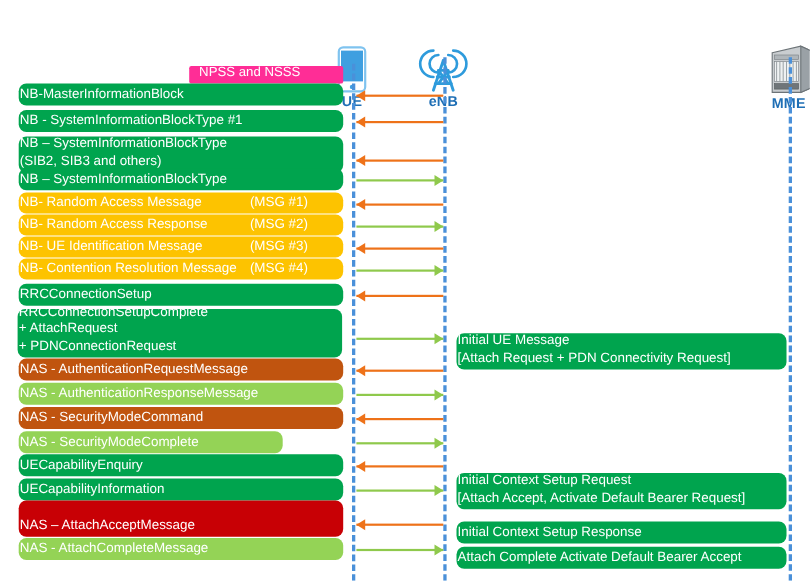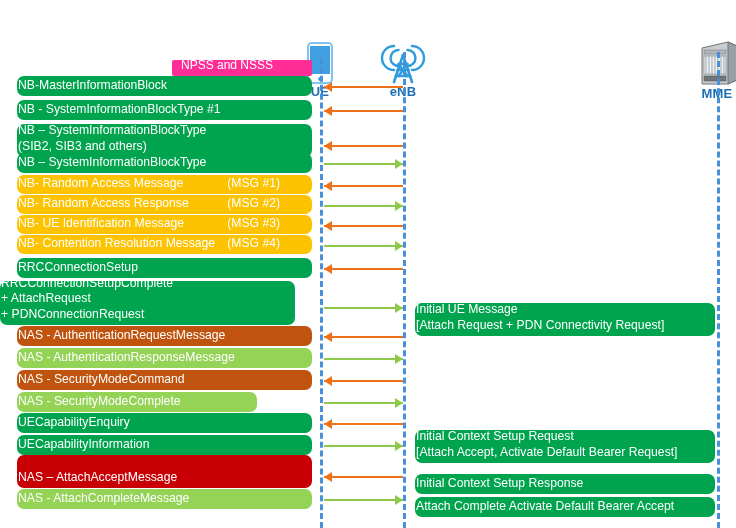--- a/index.html
+++ b/index.html
@@ -111,21 +111,21 @@
   <div id="ue-enb-layer">
       <div class="box" style="left: 17px; top: 76px; width: 295px; height: 20px; background: rgb(0, 164, 78);"><span class="row">NB-MasterInformationBlock</span></div>
       <div class="box" style="left: 17px; top: 100px; width: 295px; height: 20px; background: rgb(0, 164, 78);"><span class="row">NB - SystemInformationBlockType #1</span></div>
       <div class="box" style="left: 17px; top: 124px; width: 295px; height: 33px; background: rgb(0, 164, 78);"><span class="row">NB – SystemInformationBlockType</span><span class="row">(SIB2, SIB3 and others)</span></div>
       <div class="box" style="left: 17px; top: 153px; width: 295px; height: 20px; background: rgb(0, 164, 78);"><span class="row">NB – SystemInformationBlockType</span></div>
       <div class="box" style="left: 17px; top: 175px; width: 295px; height: 19px; background: rgb(253, 195, 0);"><span class="row">NB- Random Access Message</span><span class="right" style="right: 32px;">(MSG #1)</span></div>
       <div class="box" style="left: 17px; top: 195px; width: 295px; height: 19px; background: rgb(253, 195, 0);"><span class="row">NB- Random Access Response</span><span class="right" style="right: 32px;">(MSG #2)</span></div>
       <div class="box" style="left: 17px; top: 215px; width: 295px; height: 19px; background: rgb(253, 195, 0);"><span class="row">NB- UE Identification Message</span><span class="right" style="right: 32px;">(MSG #3)</span></div>
       <div class="box" style="left: 17px; top: 235px; width: 295px; height: 19px; background: rgb(253, 195, 0);"><span class="row">NB- Contention Resolution Message</span><span class="right" style="right: 32px;">(MSG #4)</span></div>
       <div class="box" style="left: 17px; top: 258px; width: 295px; height: 20px; background: rgb(0, 164, 78);"><span class="row">RRCConnectionSetup</span></div>
-      <div class="box" style="left: 0; top: 281px; width: 295px; height: 44px; background: rgb(0, 164, 78);"><span class="row">RRCConnectionSetupComplete</span><span class="row">+ AttachRequest</span><span class="row">+ PDNConnectionRequest</span></div>
+      <div class="box" style="left: 16px; top: 281px; width: 295px; height: 44px; background: rgb(0, 164, 78);"><span class="row">RRCConnectionSetupComplete</span><span class="row">+ AttachRequest</span><span class="row">+ PDNConnectionRequest</span></div>
       <div class="box" style="left: 17px; top: 326px; width: 295px; height: 20px; background: rgb(192, 84, 15);"><span class="row">NAS - AuthenticationRequestMessage</span></div>
       <div class="box" style="left: 17px; top: 348px; width: 295px; height: 20px; background: rgb(148, 211, 86);"><span class="row">NAS - AuthenticationResponseMessage</span></div>
       <div class="box" style="left: 17px; top: 370px; width: 295px; height: 20px; background: rgb(192, 84, 15);"><span class="row">NAS - SecurityModeCommand</span></div>
       <div class="box" style="left: 17px; top: 392px; width: 240px; height: 20px; background: rgb(148, 211, 86);"><span class="row">NAS - SecurityModeComplete</span></div>
       <div class="box" style="left: 17px; top: 413px; width: 295px; height: 20px; background: rgb(0, 164, 78);"><span class="row">UECapabilityEnquiry</span></div>
       <div class="box" style="left: 17px; top: 435px; width: 295px; height: 20px; background: rgb(0, 164, 78);"><span class="row">UECapabilityInformation</span></div>
       <div class="box" style="left: 17px; top: 455px; width: 295px; height: 33px; background: rgb(200, 0, 5);"><span class="row">NAS – AttachAcceptMessage</span></div>
       <div class="box" style="left: 17px; top: 489px; width: 295px; height: 20px; background: rgb(148, 211, 86);"><span class="row">NAS - AttachCompleteMessage</span></div>
     </div>
   <div id="enb-mme-layer">

